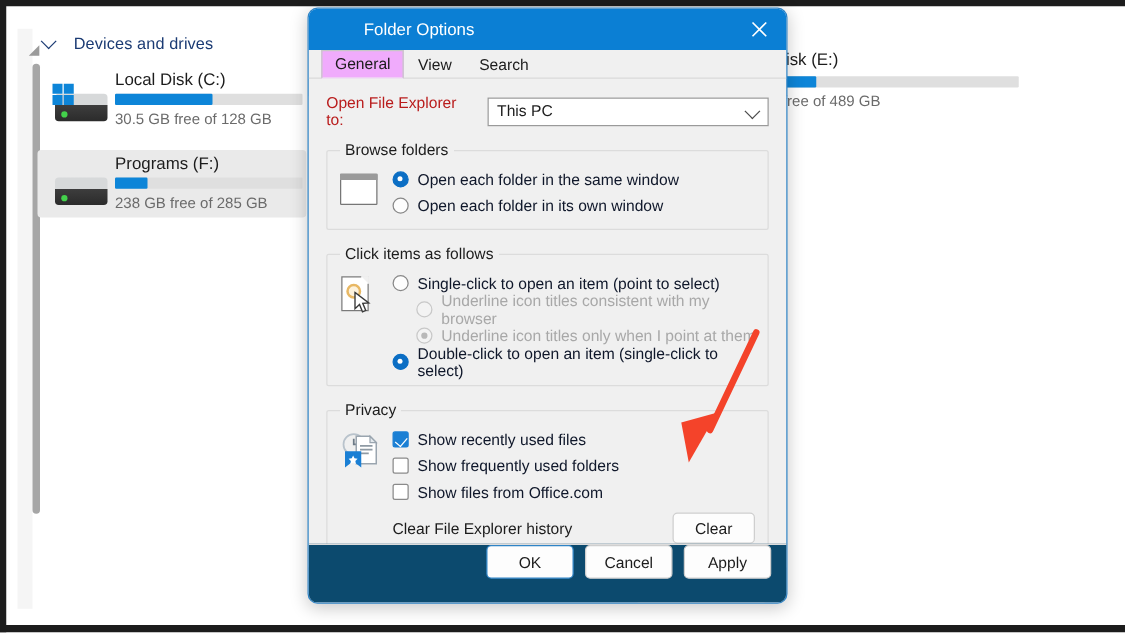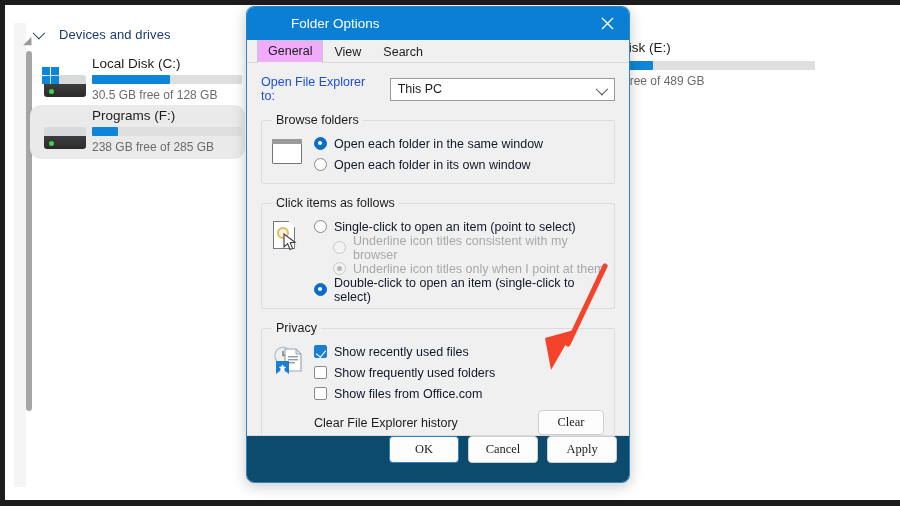--- a/index.html
+++ b/index.html
@@ -119,21 +119,21 @@
     background: #f0abfc; border-color: #c7c7c7;
     border-bottom: 1px solid #f0f0f0;
     z-index: 2;
   }
 
   .dlg-body { position: relative; padding: 0 14px; background: #f0f0f0; height: 377px; }
 
   .row-openexp {
     display: flex; align-items: center; margin-top: 14px; height: 24px;
   }
-  .row-openexp .lbl { font-size: 12.5px; color: #1d4ed8; }
+  .row-openexp .lbl { font-size: 12.5px; color: #b91c1c; }
   .combo {
     position: relative; margin-left: 8px; width: 227px; height: 23px;
     background: #ffffff; border: 1px solid #9a9a9a;
     display: flex; align-items: center;
   }
   .combo .val { font-size: 12.5px; color: #1c1c1c; margin-left: 7px; }
   .combo .arrow {
     position: absolute; right: 9px; top: 7px; width: 9px; height: 9px;
     border-right: 1.4px solid #4a4a4a; border-bottom: 1.4px solid #4a4a4a;
     transform: rotate(45deg) translateY(-2px) ;
@@ -219,21 +219,21 @@
   .privacy-footer {
     display: flex; align-items: center; justify-content: space-between;
     margin-top: 6px; padding-left: 44px; padding-right: 2px;
   }
   .privacy-footer .lbl { font-size: 12.5px; color: #1c1c1c; }
 
   .btn {
     background: #fdfdfd; border: 1px solid #cfcfcf; border-radius: 4px;
     font-size: 12.5px; color: #1c1c1c; height: 25px;
     display: inline-flex; align-items: center; justify-content: center;
-    font-family: Liberation Serif, serif;
+    font-family: Liberation Sans, sans-serif;
   }
   .btn.clear { width: 66px; }
   .btn.restore { width: 108px; height: 26px; }
   .restore-row { display: flex; justify-content: flex-end; margin-top: 12px; }
 
   .dlg-footer {
     position: absolute; left: 0; bottom: 0; width: 384px; height: 47px;
     background: #0c4a6e; border-top: 1px solid #dcdcdc;
     display: flex; align-items: flex-start; justify-content: flex-end;
     gap: 9px; padding-right: 14px;
@@ -271,21 +271,21 @@
             <i></i>
         </div>
       </div>
       <div class="drive-name">Local Disk (C:)</div>
       <div class="drive-bar">
           <i style="width:52%"></i>
         </div>
       <div class="drive-free">30.5 GB free of 128 GB</div>
     </div>
 
-    <div class="drive-tile selected" style="left:25px; top:100px;border-radius:11px;">
+    <div class="drive-tile selected" style="left:25px; top:115px;">
       <div class="drive-icon">
         <div class="hdd"></div>
       </div>
       <div class="drive-name">Programs (F:)</div>
       <div class="drive-bar">
           <i style="width:17%"></i>
         </div>
       <div class="drive-free">238 GB free of 285 GB</div>
     </div>
 

